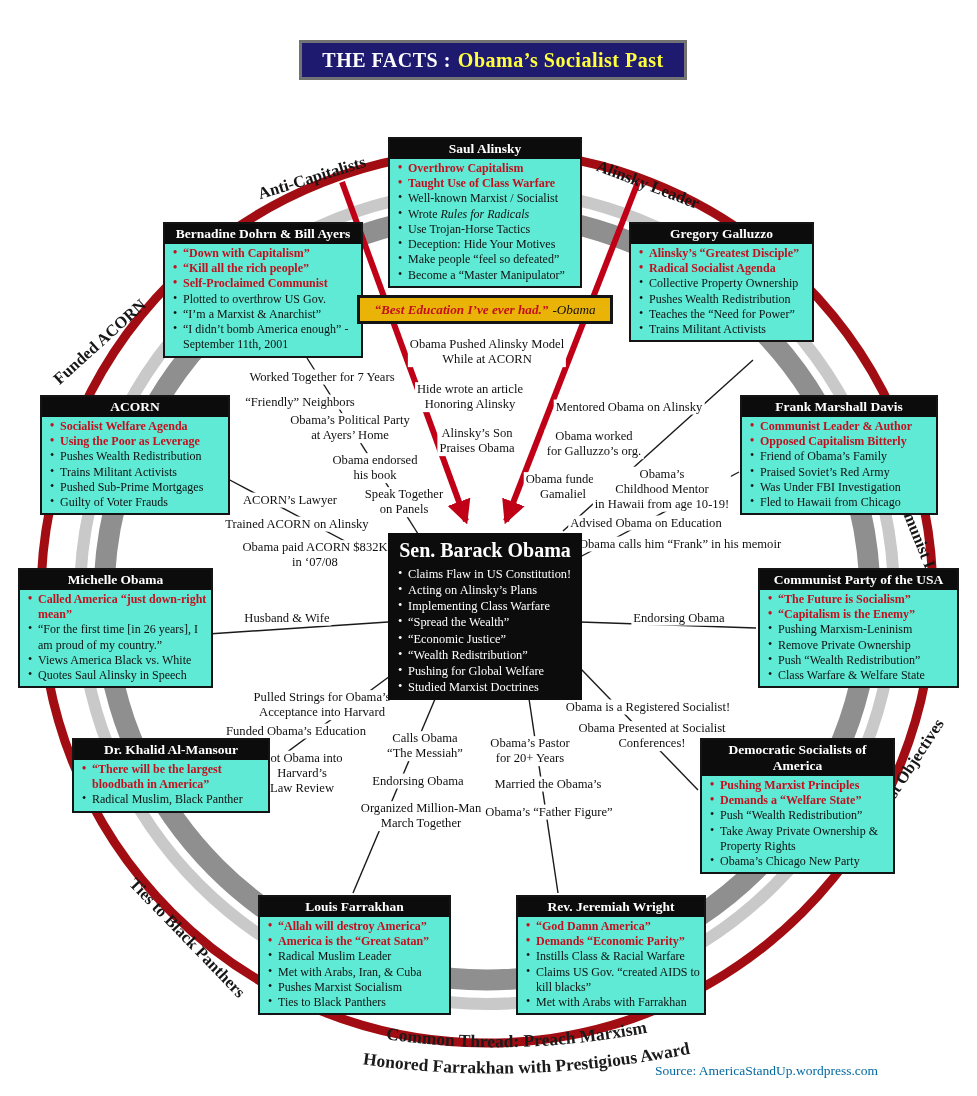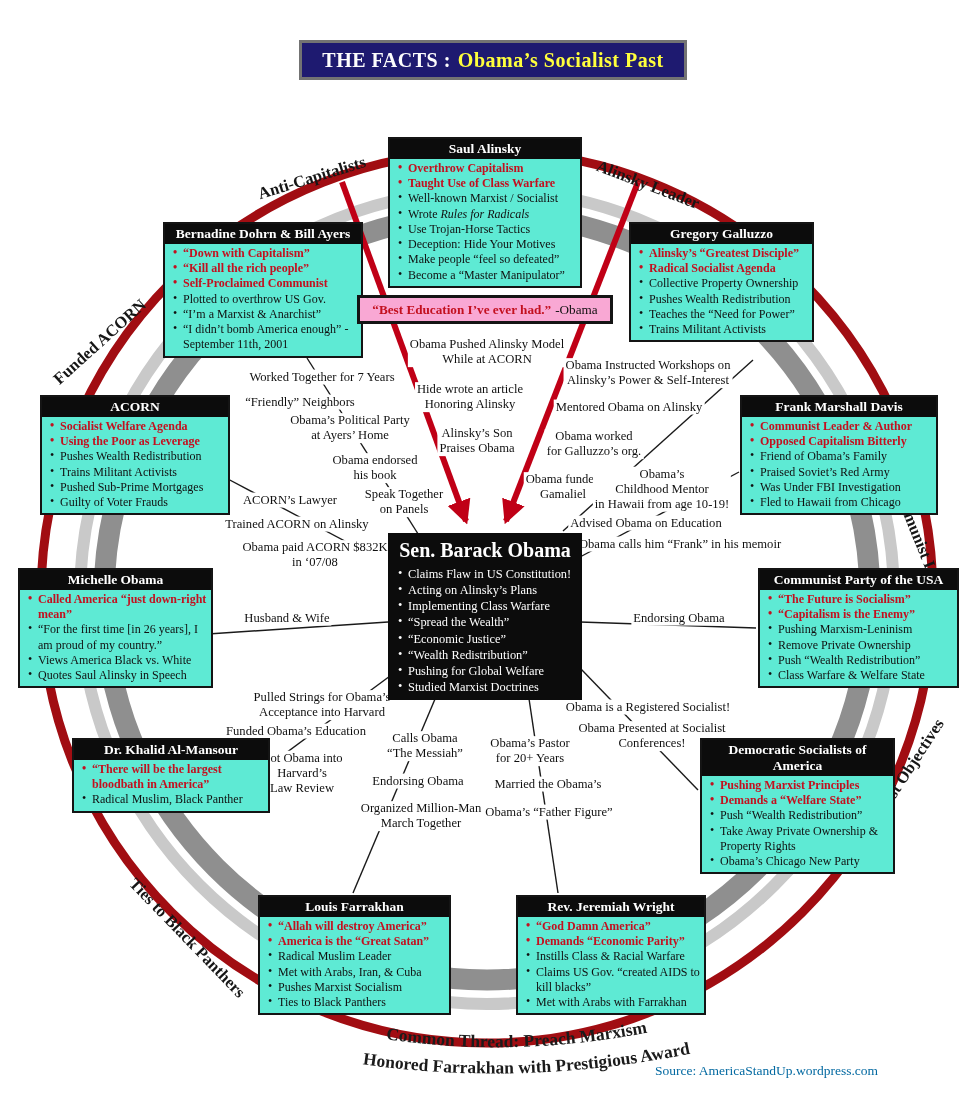--- a/index.html
+++ b/index.html
@@ -17,22 +17,22 @@
             padding:2px 1px;margin:0 0 2px 0;}
   .box ul{list-style:none;margin:2px 2px 3px 2px;padding:0 2px 0 4px;font-size:12px;line-height:1.27;}
   .box ul li{position:relative;padding-left:12px;}
   .box ul li::before{content:"•";position:absolute;left:2px;top:-1px;}
   .box ul li.red{color:#c3101f;font-weight:bold;}
   .box ul li em{font-style:italic;}
   .center-box{background:#0c0c0c;color:#fff;border:2px solid #0c0c0c;}
   .center-box .hdr{font-size:20px;padding:4px 0 2px 0;}
   .center-box ul{font-size:12.4px;line-height:1.3;}
   
-  .quote{position:absolute;left:357px;top:295px;width:250px;height:23px;z-index:4;background:#f9a8d4;
-         border:3px solid #141414;display:flex;align-items:center;justify-content:center;font-size:13.2px;}
+  .quote{position:absolute;left:357px;top:295px;width:250px;height:23px;z-index:4;background:#eab308;
+         border:3px solid #141414;display:flex;align-items:center;justify-content:center;font-size:13.2px;font-style:italic;}
   .quote .r{color:#c3101f;font-weight:bold;} .quote .b{color:#101010;margin-left:4px;}
   
   .lbl{position:absolute;z-index:2;transform:translate(-50%,-50%);text-align:center;
        white-space:pre-line;font-size:12.6px;line-height:1.18;background:#fff;padding:0 2px;}
   
   .ring-lbl{position:absolute;z-index:2;transform-origin:center;white-space:nowrap;
             font-weight:bold;font-size:16.5px;color:#161616;}
   .src{position:absolute;left:655px;top:1063px;z-index:2;font-size:13.5px;color:#0369a1;}
 </style>
 </head>
@@ -234,22 +234,20 @@
   <div class="lbl" style="left:315px;top:555px;">Obama paid ACORN $832K
 in ‘07/08</div>
   <div class="lbl" style="left:404px;top:502px;">Speak Together
 on Panels</div>
   <div class="lbl" style="left:487px;top:352px;">Obama Pushed Alinsky Model
 While at ACORN</div>
   <div class="lbl" style="left:470px;top:397px;">Hide wrote an article
 Honoring Alinsky</div>
   <div class="lbl" style="left:477px;top:441px;">Alinsky’s Son
 Praises Obama</div>
-  <div class="lbl" style="left:648px;top:373px;">Obama Instructed Workshops on
-Alinsky’s Power &amp; Self-Interest</div>
   <div class="lbl" style="left:629px;top:407px;">Mentored Obama on Alinsky</div>
   <div class="lbl" style="left:594px;top:444px;">Obama worked
 for Galluzzo’s org.</div>
   <div class="lbl" style="left:563px;top:487px;">Obama funded
 Gamaliel</div>
   <div class="lbl" style="left:662px;top:489px;">Obama’s
 Childhood Mentor
 in Hawaii from age 10-19!</div>
   <div class="lbl" style="left:646px;top:523px;">Advised Obama on Education</div>
   <div class="lbl" style="left:680px;top:544px;">Obama calls him “Frank” in his memoir</div>

